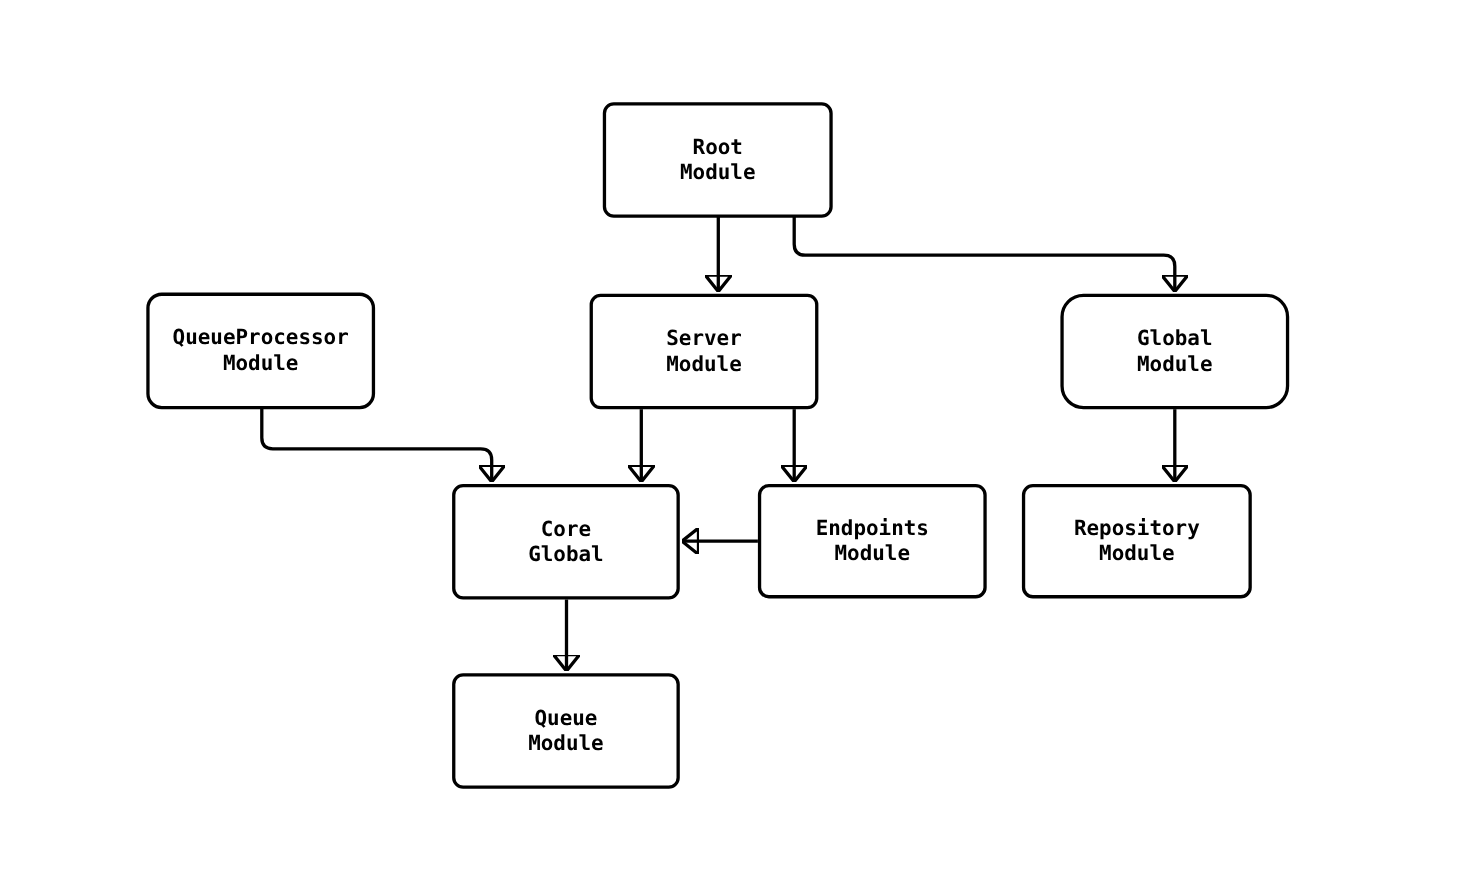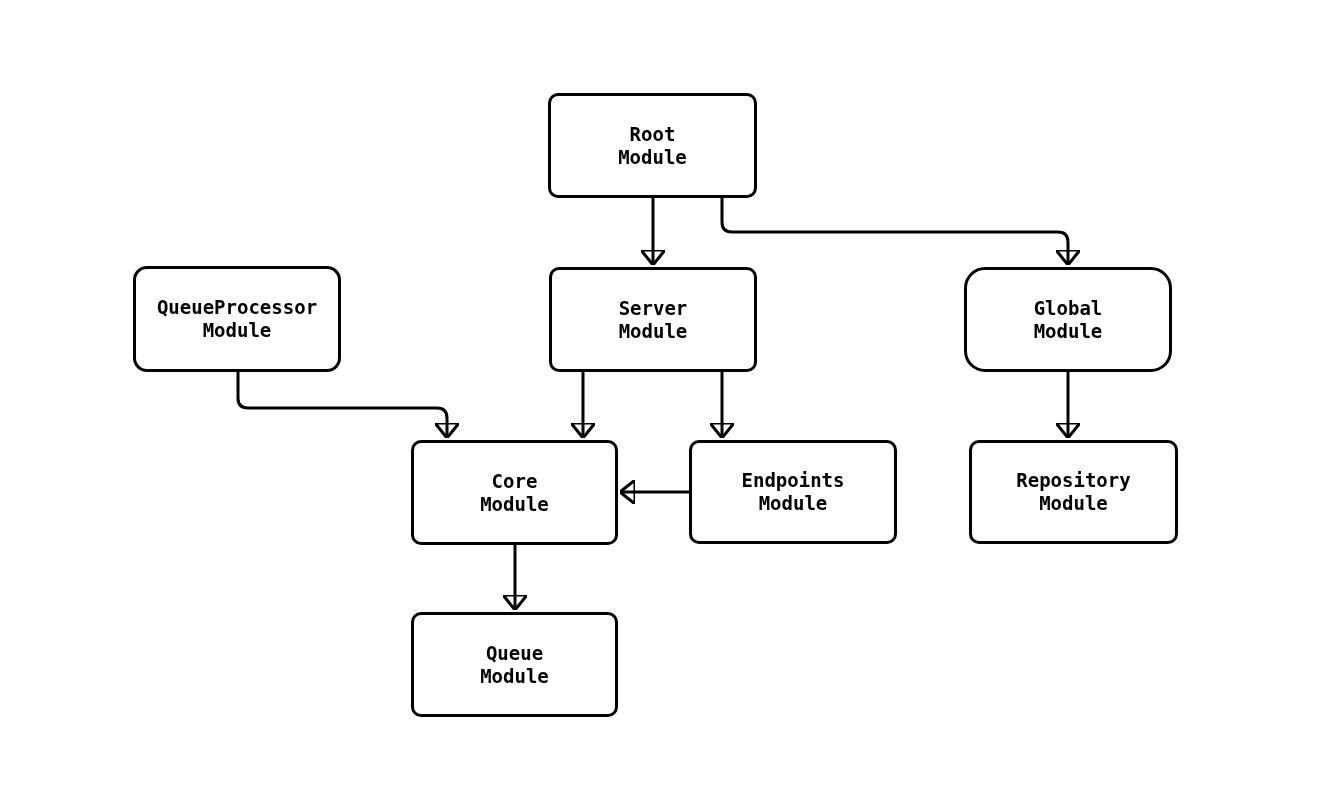--- a/index.html
+++ b/index.html
@@ -41,25 +41,25 @@
     font-family: "DejaVu Sans Mono", "Liberation Mono", monospace;
     font-weight: 700;
     font-size: 19px;
     line-height: 23px;
     color: #000000;
     text-align: center;
     white-space: pre-line;
   }
   #n-root          { left: 548px; top:  93px; width: 209px; height: 105px; }
   #n-queueprocessor{ left: 133px; top: 266px; width: 208px; height: 106px; border-radius: 14px; }
-  #n-server        { left: 549px; top: 267px; width: 208px; height: 105px; }
+  #n-server        { left: 536px; top: 267px; width: 208px; height: 105px; }
   #n-global        { left: 964px; top: 267px; width: 208px; height: 105px; border-radius: 21px; }
   #n-core          { left: 411px; top: 440px; width: 207px; height: 105px; }
   #n-endpoints     { left: 689px; top: 440px; width: 208px; height: 104px; }
-  #n-repository    { left: 969px; top: 440px; width: 209px; height: 104px; }
+  #n-repository    { left: 929px; top: 440px; width: 209px; height: 104px; }
   #n-queue         { left: 411px; top: 612px; width: 207px; height: 105px; }
 </style>
 </head>
 <body>
 
 <div class="canvas">
 
   <svg class="edges" width="1337" height="809" viewBox="0 0 1337 809" xmlns="http://www.w3.org/2000/svg">
     <defs>
       <marker id="arrow" viewBox="0 0 15 24" markerWidth="15" markerHeight="24" refX="14" refY="12" orient="auto" markerUnits="userSpaceOnUse">
@@ -99,21 +99,21 @@
 Module</span>
   </div>
 
   <div class="node" id="n-global">
     <span class="node-label">Global
 Module</span>
   </div>
 
   <div class="node" id="n-core">
     <span class="node-label">Core
-Module</span>
+Global</span>
   </div>
 
   <div class="node" id="n-endpoints">
     <span class="node-label">Endpoints
 Module</span>
   </div>
 
   <div class="node" id="n-repository">
     <span class="node-label">Repository
 Module</span>

